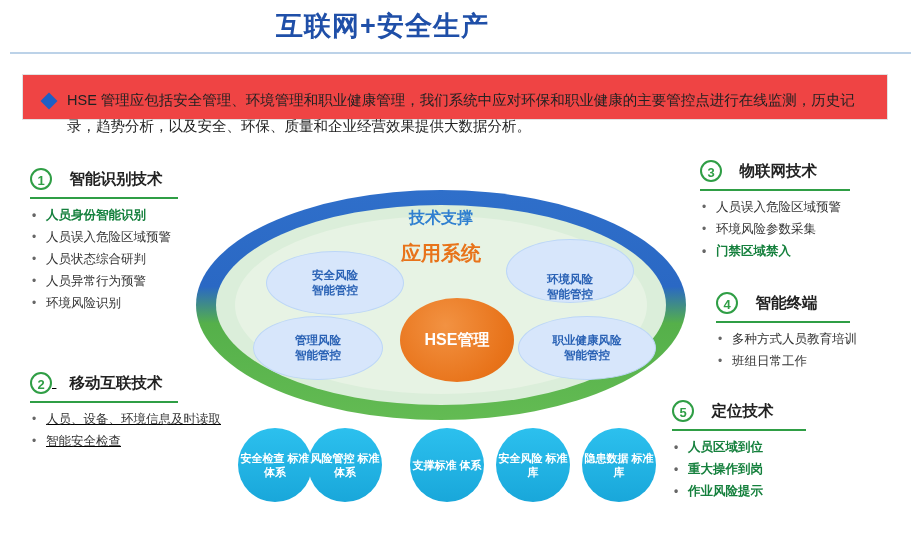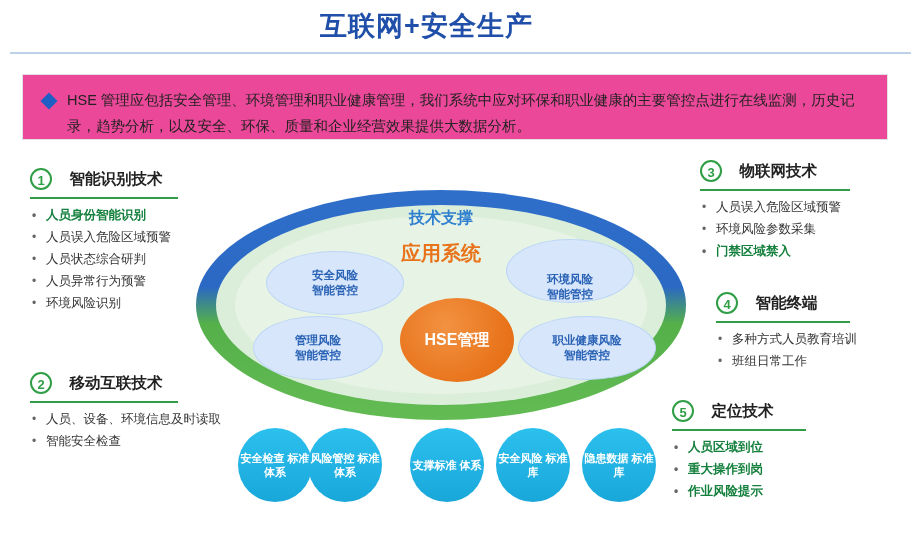--- a/index.html
+++ b/index.html
@@ -11,31 +11,30 @@
     overflow:hidden;
   }
   #page{position:relative;width:921px;height:542px;}
 
   
   .title{
     position:absolute;top:8px;left:0;width:765px;
     text-align:center;
     font-size:27px;font-weight:bold;color:#1f4fa8;
     letter-spacing:1px;
-    padding-left:44px;
   }
   .title-rule{
     position:absolute;top:52px;left:10px;width:901px;height:2px;
     background:#bcd2e8;
   }
 
   
   .banner{
-    position:absolute;left:22px;top:74px;width:866px;height:66px;
-    background:#ec4899;
+    position:absolute;left:22px;top:74px;width:866px;height:46px;
+    background:#ef4444;
     border:1px solid #e2e2e2;
     box-sizing:border-box;
   }
   .banner-diamond{
     position:absolute;left:20px;top:20px;width:12px;height:12px;
     background:#1f5fc4;
     transform:rotate(45deg);
   }
   .banner-text{
     position:absolute;left:44px;top:12px;width:800px;
@@ -134,21 +133,21 @@
     position:relative;padding-left:16px;margin-bottom:5px;
     font-size:12.5px;line-height:17px;color:#333;
   }
   .sect li:before{
     content:"\2022";position:absolute;left:2px;top:0;color:#666;font-size:12px;
   }
   .sect li.bold{font-weight:bold;color:#15803d;}
 
   .s1{left:30px;top:168px;width:190px;}
   .s1 .underline{width:148px;}
-  .s2{left:30px;top:372px;width:196px;}
+  .s2{left:30px;top:372px;width:196px;text-decoration:underline;}
   .s2 .underline{width:148px;}
   .s3{left:700px;top:160px;width:210px;}
   .s3 .underline{width:150px;}
   .s4{left:716px;top:292px;width:200px;}
   .s4 .underline{width:134px;}
   .s5{left:672px;top:400px;width:210px;}
   .s5 .underline{width:134px;}
 </style>
 </head>
 <body>

